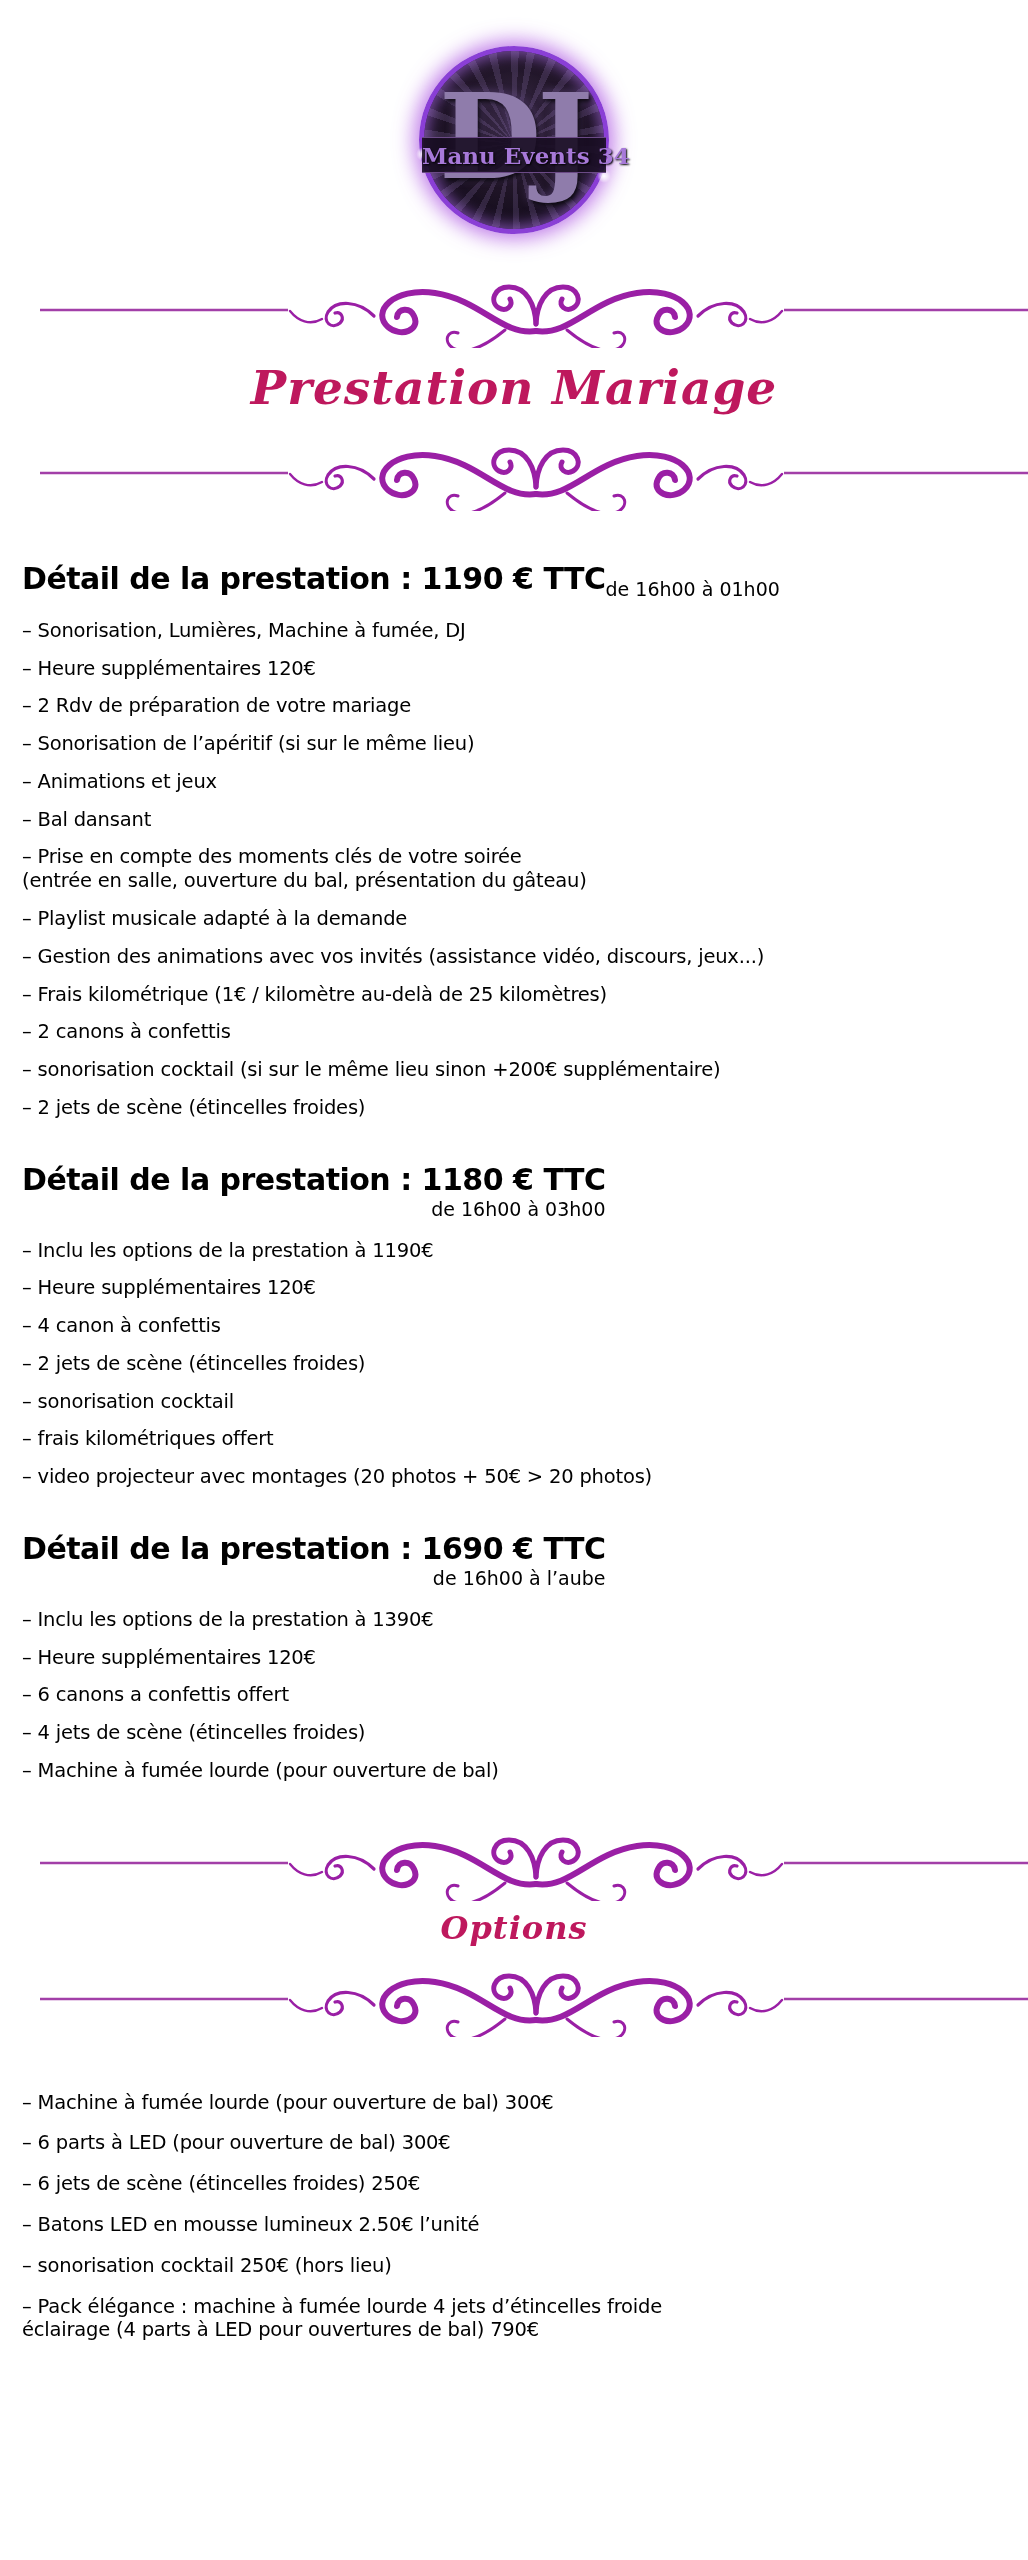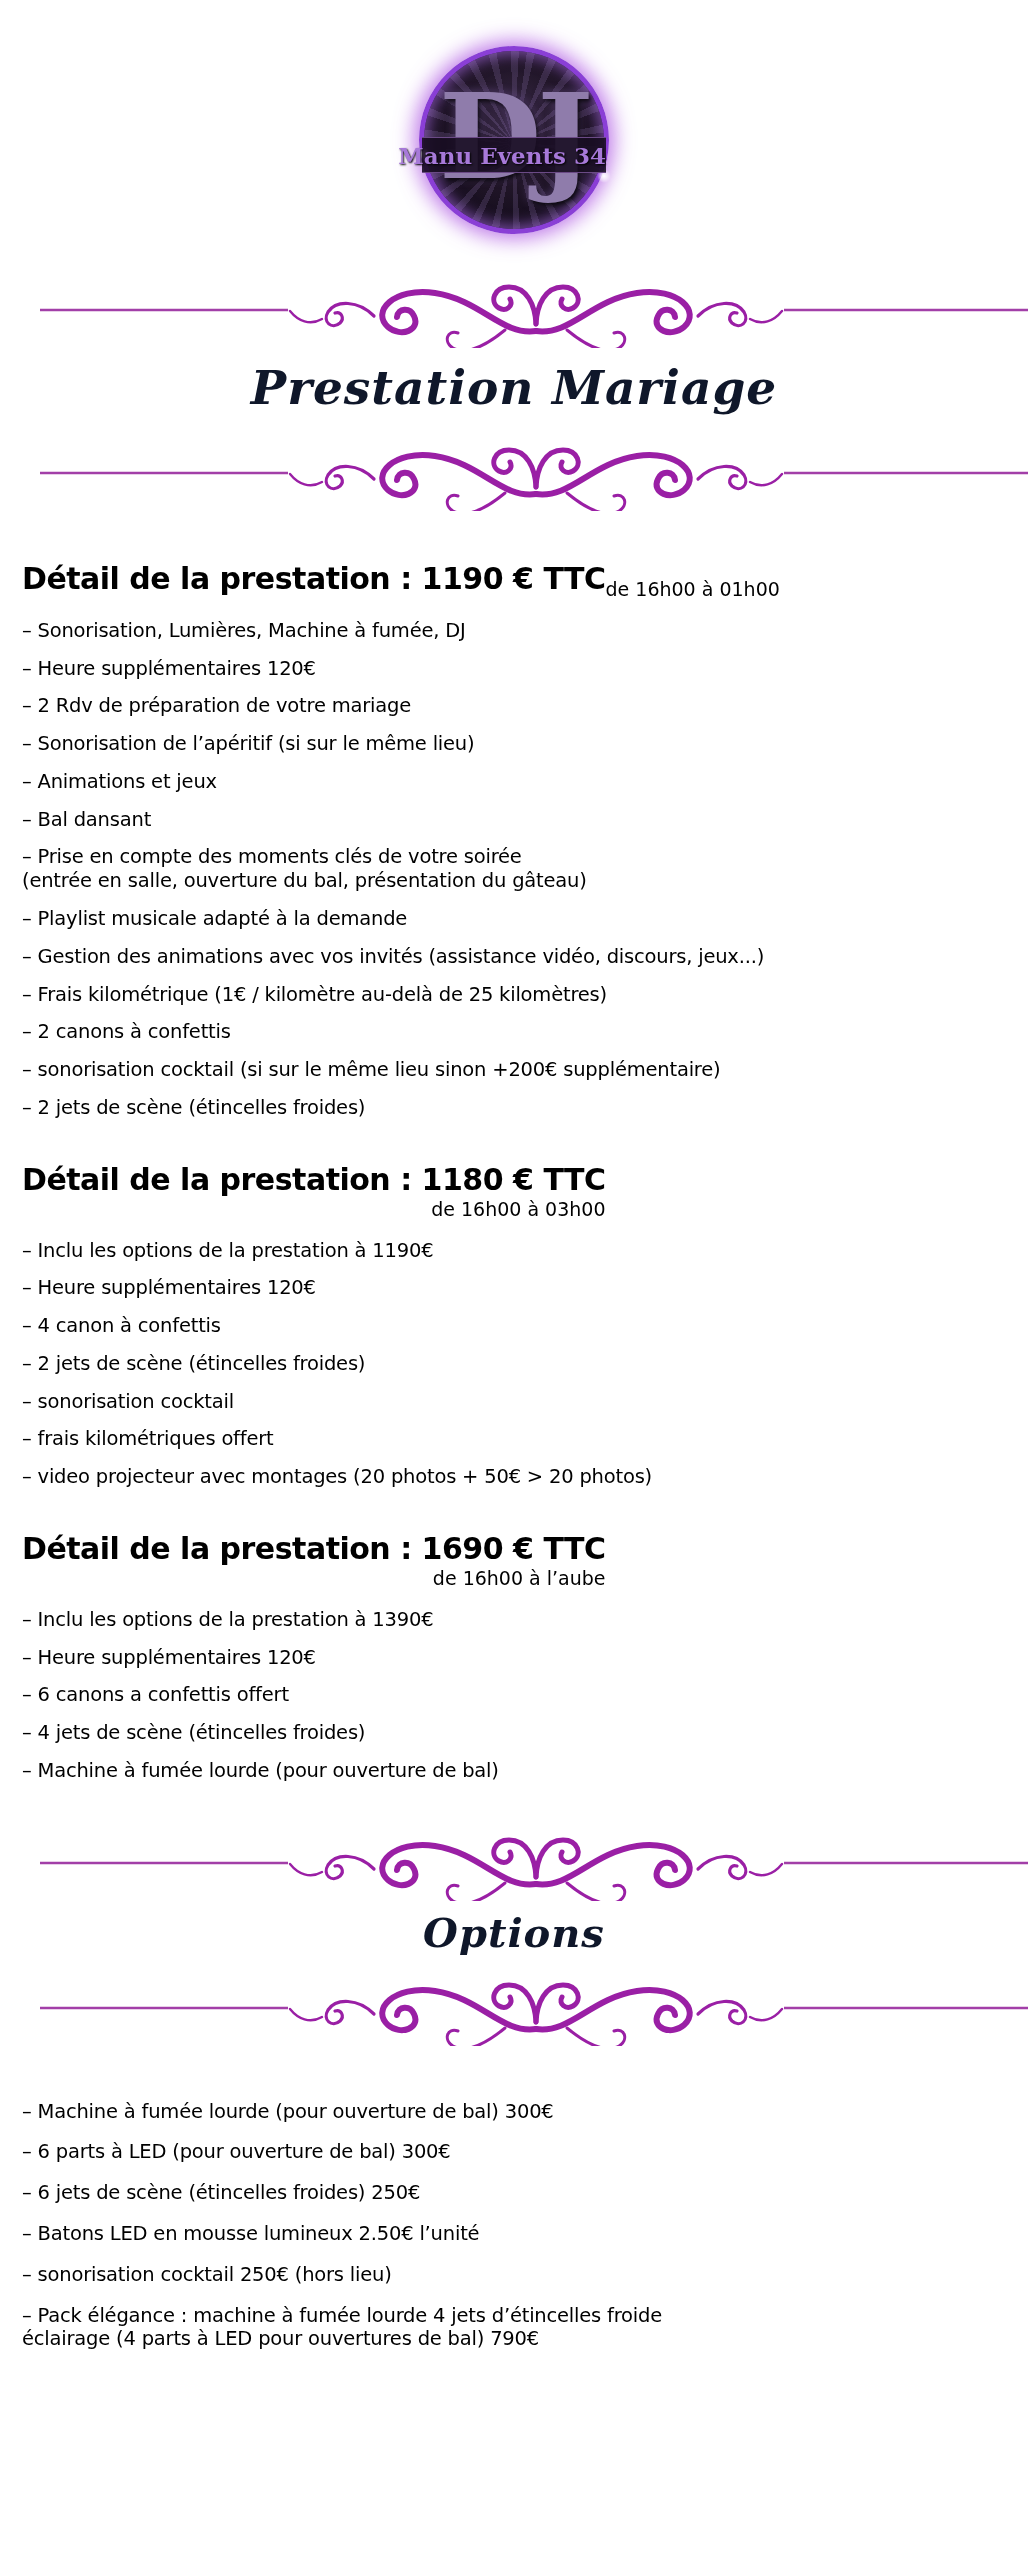--- a/index.html
+++ b/index.html
@@ -44,39 +44,39 @@
     position:absolute;inset:0;display:flex;align-items:center;justify-content:center;
     font-family:"DejaVu Serif",serif;font-weight:bold;font-size:118px;line-height:1;
     color:var(--monogram);letter-spacing:-4px;z-index:1;
     text-shadow:2px 3px 4px rgba(0,0,0,.8), 0 0 10px rgba(120,90,160,.6);
     padding-bottom:6px;
   }
   .logo-banner{
     position:absolute;left:-2px;right:-2px;top:86px;height:36px;z-index:2;
     background:rgba(24,13,34,.9);
     border-top:1px solid #6b4a86;border-bottom:1px solid #6b4a86;
-    display:flex;align-items:center;justify-content:flex-end;
+    display:flex;align-items:center;justify-content:flex-start;
   }
   .logo-banner span{
     font-family:"DejaVu Serif",serif;font-weight:bold;font-size:23px;
     color:var(--brand-text);text-shadow:1px 1px 2px #000;white-space:nowrap;
   }
 
   
   .divider{display:block;width:1028px;height:70px;margin:0 auto;}
   .divider.first{margin-top:44px;}
   .divider.below-title{margin-top:26px;}
   .divider.options-top{margin-top:48px;}
   .divider.below-options{margin-top:20px;}
   .script-title{
     text-align:center;font-family:"DejaVu Serif",serif;font-style:italic;font-weight:bold;
-    color:#0f172a;
+    color:#be185d;
   }
   .script-title.main{font-size:47px;margin-top:12px;letter-spacing:1px;}
-  .script-title.options{font-size:40px;margin-top:8px;letter-spacing:1px;}
+  .script-title.options{font-size:32px;margin-top:8px;letter-spacing:1px;}
 
   
   .price-section{margin-top:50px;}
   .price-section.tight{margin-top:42px;}
   .section-heading{
     font-size:30px;font-weight:bold;letter-spacing:-.5px;line-height:1.2;color:#000;
   }
   .time-range{font-size:19px;font-weight:normal;letter-spacing:0;}
   .time-inline .time-range{margin-left:0;vertical-align:-7px;}
   .time-below{display:inline-block;}

